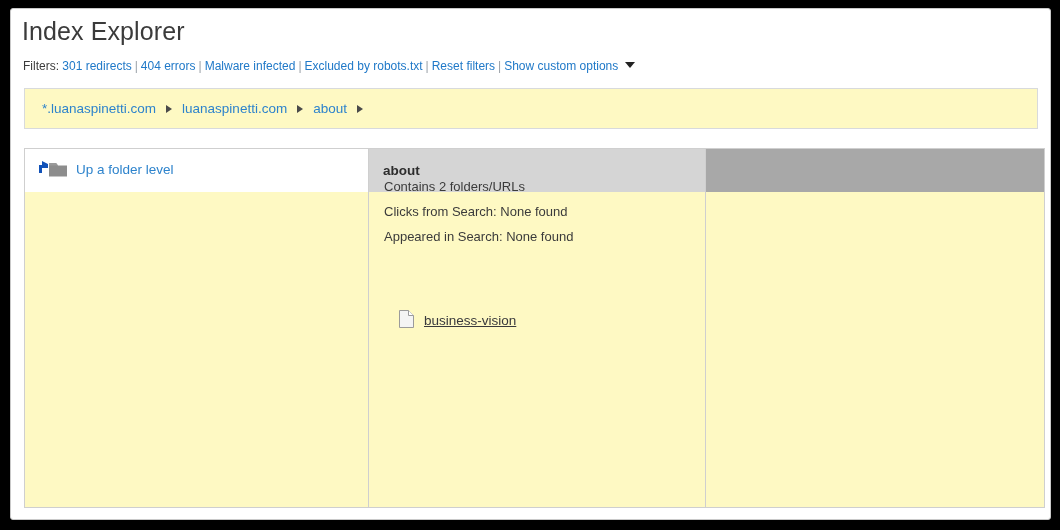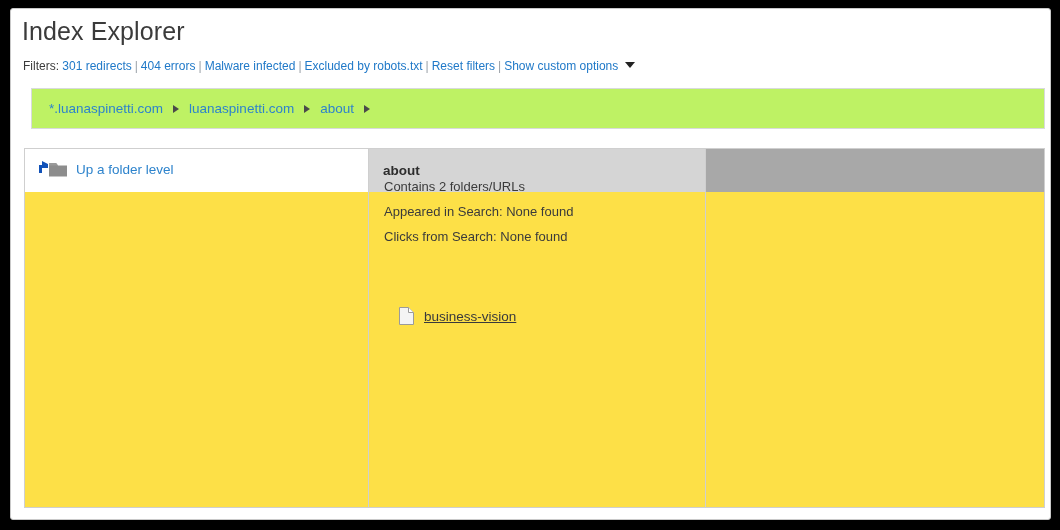--- a/index.html
+++ b/index.html
@@ -64,23 +64,23 @@
     margin-left: 7px;
     vertical-align: 2px;
     border-left: 5px solid transparent;
     border-right: 5px solid transparent;
     border-top: 6px solid #222222;
   }
 
   
   #breadcrumb-bar {
     position: absolute;
-    left: 20px; top: 79px;
+    left: 13px; top: 79px;
     width: 1014px; height: 41px;
-    background: #bef264;
+    background: #fef9c3;
     border: 1px solid #d8dadc;
   }
   #breadcrumb {
     position: absolute;
     left: 17px; top: 0;
     height: 39px;
     display: flex;
     align-items: center;
     font-size: 13.5px;
     white-space: nowrap;
@@ -104,21 +104,21 @@
     position: absolute;
     left: 13px; top: 139px;
     width: 1021px; height: 360px;
     border: 1px solid #cfcfcf;
     background: #ffffff;
     display: flex;
   }
   .pane {
     position: relative;
     height: 100%;
-    background: #fde047;
+    background: #fef9c3;
   }
   #pane-left   { width: 344px; border-right: 1px solid #cfcfcf; }
   #pane-mid    { width: 337px; border-right: 1px solid #cfcfcf; }
   #pane-right  { flex: 1; }
 
   .pane-header {
     height: 43px;
     line-height: 43px;
     font-size: 13.5px;
     font-weight: bold;
@@ -157,21 +157,21 @@
     line-height: 25px;
     white-space: nowrap;
   }
 
   #child-list {
     position: absolute;
     left: 30px; top: 155px;
   }
   .child-item {
     display: flex;
-    align-items: center;
+    align-items: flex-end;
     height: 24px;
     cursor: pointer;
   }
   .child-item .label {
     margin-left: 10px;
     font-size: 13.5px;
     color: #39393c;
     text-decoration: underline;
   }
 
@@ -214,22 +214,22 @@
             </svg>
           </span>
           <span class="label">Up a folder level</span>
         </div>
       </div>
 
       <div class="pane" id="pane-mid">
         <div class="pane-header gray">about</div>
         <div id="stats">
           <div class="stat-line">Contains 2 folders/URLs</div>
+          <div class="stat-line">Clicks from Search: None found</div>
           <div class="stat-line">Appeared in Search: None found</div>
-          <div class="stat-line">Clicks from Search: None found</div>
         </div>
         <div id="child-list">
           <div class="child-item">
             <span>
               <svg width="15" height="18" viewBox="0 0 15 18">
                 <path d="M0.5 0.5 h9 l5 5 v12 h-14 z" fill="#f4f4f4" stroke="#9b9b9b" stroke-width="1"></path>
                 <path d="M9.5 0.5 v5 h5" fill="#ffffff" stroke="#9b9b9b" stroke-width="1"></path>
               </svg>
             </span>
             <span class="label">business-vision</span>

